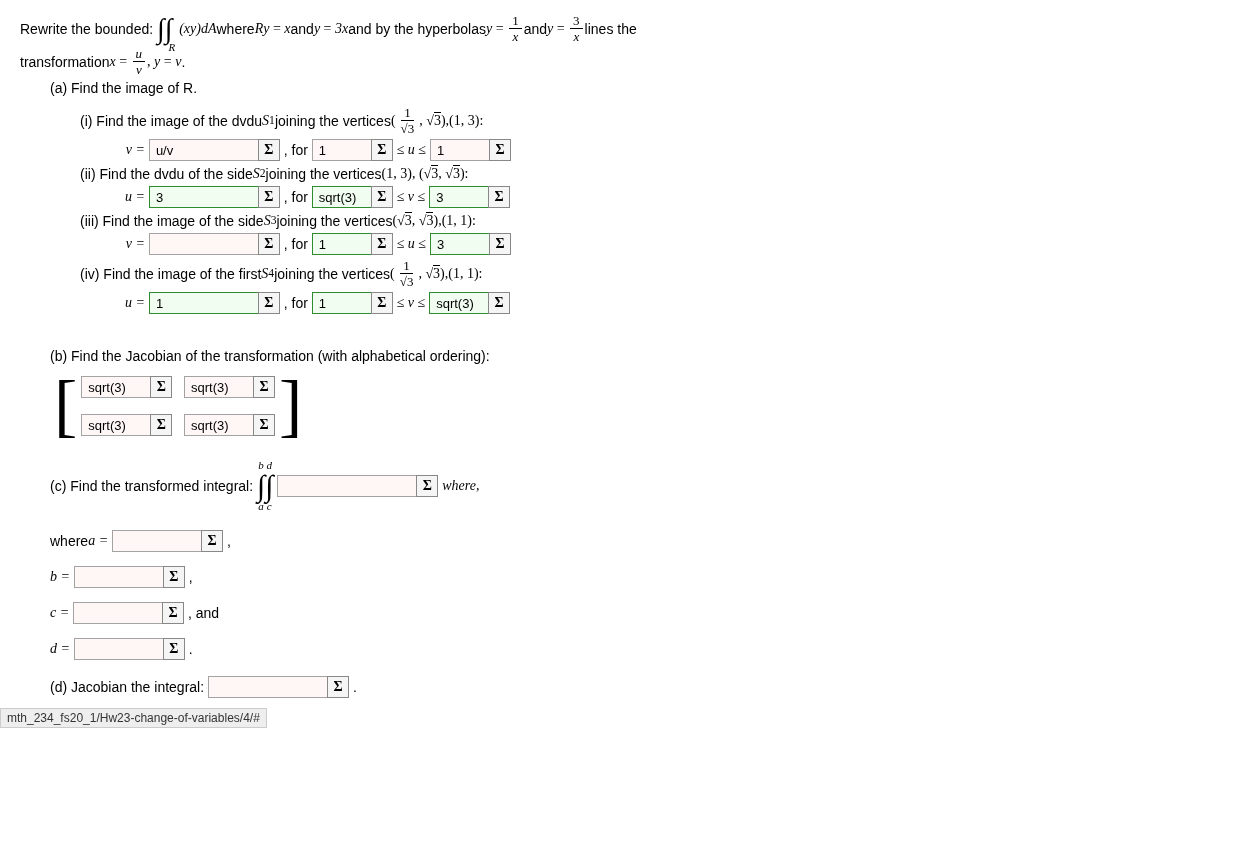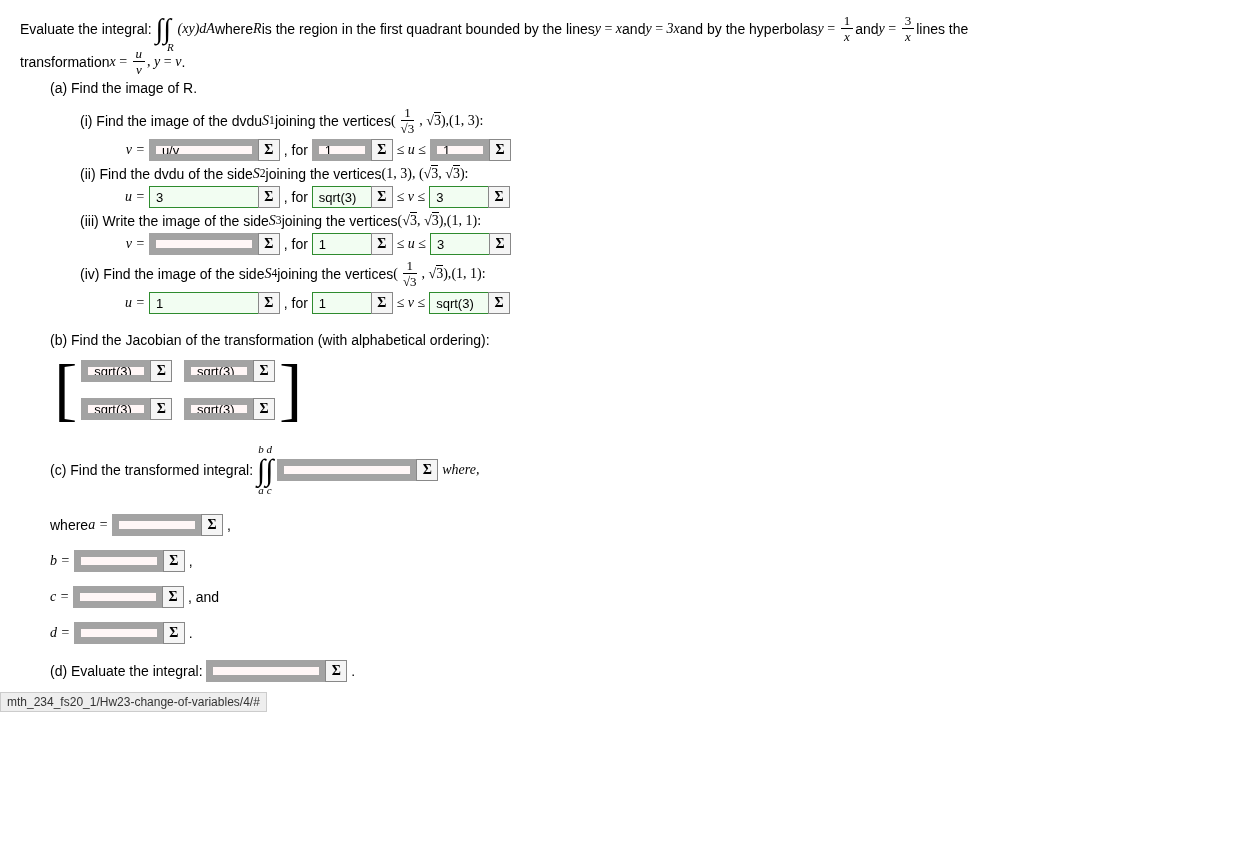--- a/index.html
+++ b/index.html
@@ -19,21 +19,21 @@
   .math { font-family: "Times New Roman", serif; font-style: italic; }
   .mathn { font-family: "Times New Roman", serif; font-style: normal; }
   input.ans {
     height: 22px;
     padding: 2px 6px;
     font-size: 13px;
     border: 1px solid #888;
     background: #fff;
   }
   input.correct { border: 1px solid #2e8b2e; background: #f2fdf2; }
-  input.wrong { border: 7px solid #a3a3a3; background: #fff6f6; }
+  input.wrong { border: 1px solid #a3a3a3; background: #fff6f6; }
   .sigma {
     display: inline-flex;
     align-items: center;
     justify-content: center;
     width: 22px;
     height: 22px;
     border: 1px solid #888;
     background: #f5f5f5;
     font-family: "Times New Roman", serif;
     font-weight: bold;
@@ -87,30 +87,29 @@
   }
   .gap { display:inline-block; width:4px; }
 </style>
 </head>
 <body>
 
 
 
 
 <div class="row">
-  <span>Evaluate the integral:</span>
+  <span>Rewrite the bounded:</span>
   <span class="gap"></span>
   <span class="intwrap">
     <span class="dint">∫∫</span>
     <span class="ilim" style="align-self:flex-end;position:relative;top:10px;left:-4px">R</span>
   </span>
   <span class="math">(xy)dA</span>
   <span> where </span>
   <span class="math">R</span>
-  <span> is the region in the first quadrant bounded by the lines </span>
   <span class="math">y</span>
     <span class="mathn">&nbsp;=&nbsp;</span>
     <span class="math">x</span>
   <span> and </span>
   <span class="math">y</span>
     <span class="mathn">&nbsp;=&nbsp;</span>
     <span class="math">3x</span>
   <span> and by the hyperbolas </span>
   <span class="math">y</span>
     <span class="mathn">&nbsp;=&nbsp;</span>
@@ -195,21 +194,21 @@
   &nbsp;<span>, for</span>&nbsp;
   <input class="ans correct" style="width: 60px;" value="sqrt(3)">
   <span class="sigma">Σ</span>
   &nbsp;<span class="math">≤ v ≤</span>&nbsp;
   <input class="ans correct" style="width: 60px;" value="3">
   <span class="sigma">Σ</span>
 </div>
 
 
 <div class="row indent2">
-  <span>(iii) Write the image of the side </span>
+  <span>(iii) Find the image of the side </span>
   <span class="math">S</span>
     <sub class="mathn">3</sub>
   <span> joining the vertices </span>
   <span class="mathn">(√</span>
     <span class="mathn" style="border-top:1px solid #000">3</span>
     <span class="mathn">, √</span>
     <span class="mathn" style="border-top:1px solid #000">3</span>
     <span class="mathn">), </span>
     <span class="mathn">(1, 1)</span>
     <span class="mathn">:</span>
@@ -221,21 +220,21 @@
   &nbsp;<span>, for</span>&nbsp;
   <input class="ans correct" style="width: 60px;" value="1">
   <span class="sigma">Σ</span>
   &nbsp;<span class="math">≤ u ≤</span>&nbsp;
   <input class="ans correct" style="width: 60px;" value="3">
   <span class="sigma">Σ</span>
 </div>
 
 
 <div class="row indent2">
-  <span>(iv) Find the image of the side </span>
+  <span>(iv) Find the image of the first </span>
   <span class="math">S</span>
     <sub class="mathn">4</sub>
   <span> joining the vertices </span>
   <span class="mathn">(</span>
     <span class="frac">
       <span class="num mathn">1</span>
       <span class="den mathn" style="white-space:nowrap">√<span style="border-top:1px solid #000">3</span></span>
     </span>
     <span class="mathn">, √</span>
     <span class="mathn" style="border-top:1px solid #000">3</span>
@@ -249,21 +248,21 @@
   <span class="sigma">Σ</span>
   &nbsp;<span>, for</span>&nbsp;
   <input class="ans correct" style="width: 60px;" value="1">
   <span class="sigma">Σ</span>
   &nbsp;<span class="math">≤ v ≤</span>&nbsp;
   <input class="ans correct" style="width: 60px;" value="sqrt(3)">
   <span class="sigma">Σ</span>
 </div>
 
 
-<div class="row indent1" style="margin-top:18px">(b) Find the Jacobian of the transformation (with alphabetical ordering):</div>
+<div class="row indent1" style="margin-top:34px">(b) Find the Jacobian of the transformation (with alphabetical ordering):</div>
 <div class="row indent1" style="margin-top:8px;align-items:center">
   <span class="brk">[</span>
   <span class="bracket-col">
     <span class="row">
       <input class="ans wrong" style="width: 70px;" value="sqrt(3)">
       <span class="sigma">Σ</span>
       &nbsp;&nbsp;&nbsp;
       <input class="ans wrong" style="width: 70px;" value="sqrt(3)">
       <span class="sigma">Σ</span>
     </span>
@@ -322,21 +321,21 @@
 </div>
 <div class="row indent1" style="margin-top:14px">
   <span class="math">d =</span>&nbsp;
   <input class="ans wrong" style="width: 90px;">
   <span class="sigma">Σ</span>
   &nbsp;<span>.</span>
 </div>
 
 
 <div class="row indent1" style="margin-top:16px">
-  <span>(d) Evaluate the integral:</span>&nbsp;
+  <span>(d) Jacobian the integral:</span>&nbsp;
   <input class="ans wrong" style="width: 120px;">
   <span class="sigma">Σ</span>
   &nbsp;<span>.</span>
 </div>
 
 <div class="footer">mth_234_fs20_1/Hw23-change-of-variables/4/#</div>
 
 
 
 

